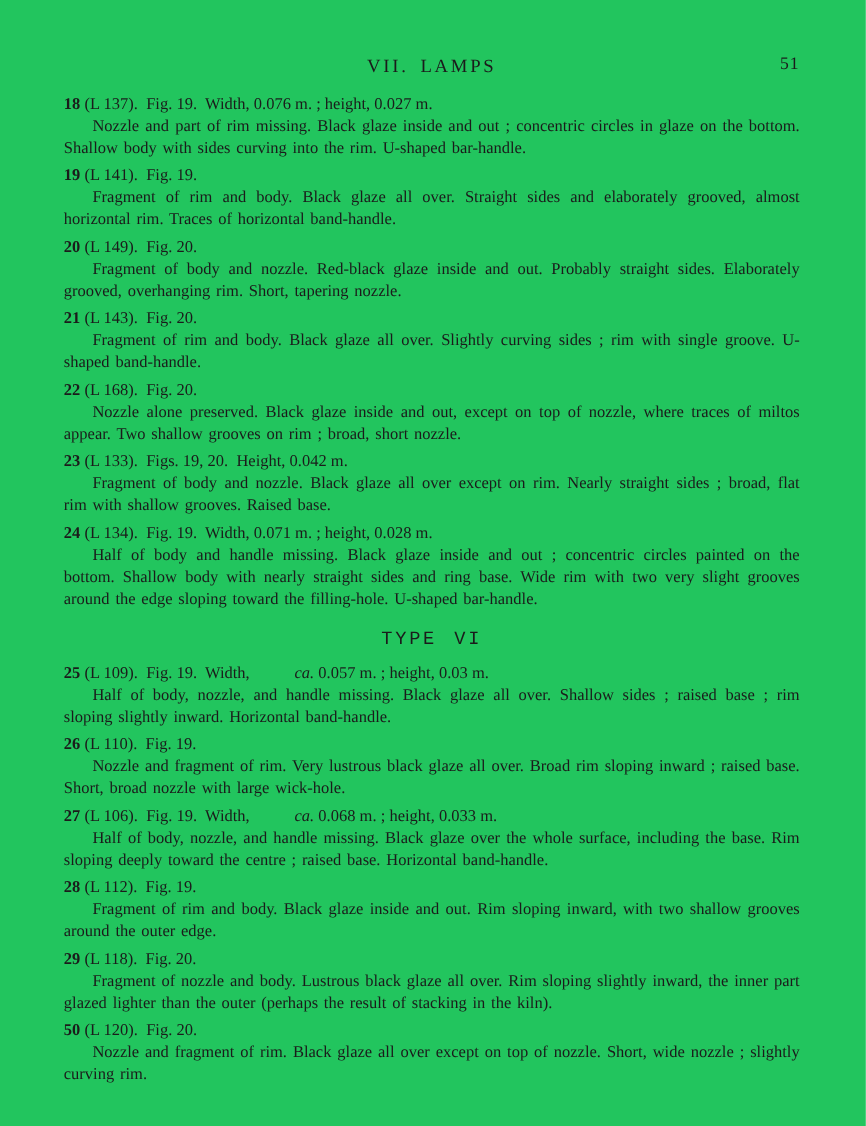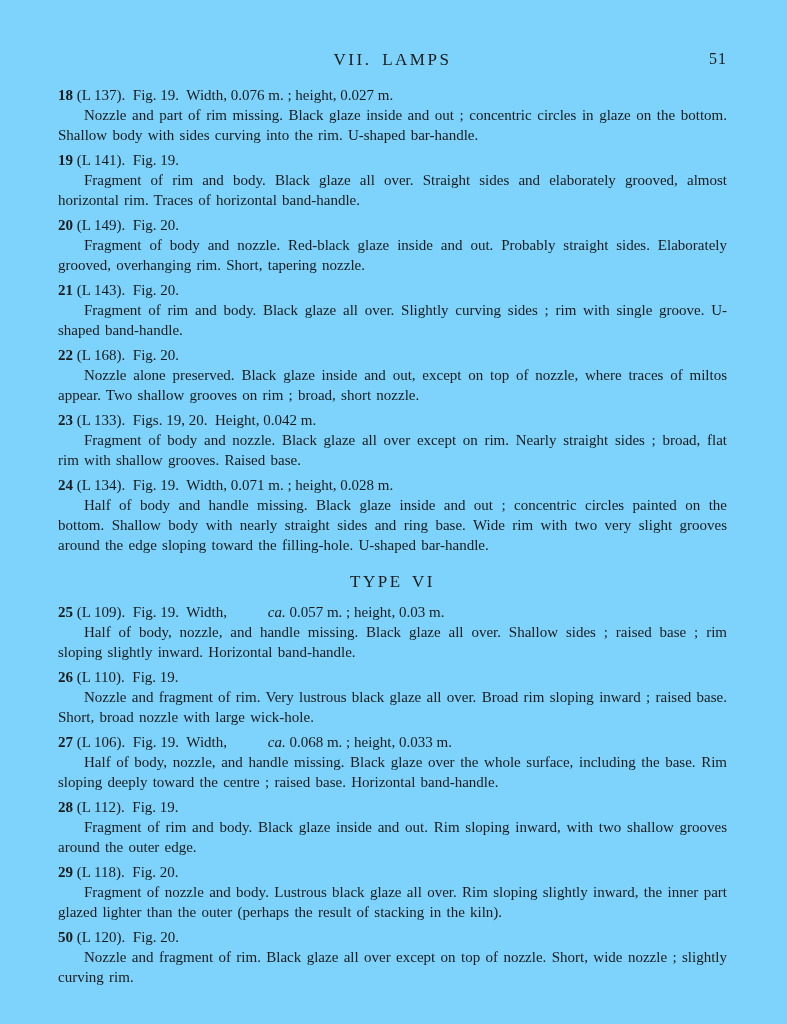--- a/index.html
+++ b/index.html
@@ -5,21 +5,21 @@
   html, body { margin: 0; padding: 0; }
   body {
     background: #ffffff;
     font-family: "Liberation Serif", "DejaVu Serif", serif;
   }
   .page {
     position: relative;
     width: 787px;
     height: 1024px;
     box-sizing: border-box;
-    background: #7dd3fc;
+    background: #22c55e;
     color: #1b1b1b;
     padding: 50px 60px 0 58px;
     overflow: hidden;
   }
   .pagehead {
     position: relative;
     height: 22px;
     margin-bottom: 13px;
   }
   .running-title {
@@ -54,20 +54,21 @@
     word-spacing: 1.5px;
   }
   .type-heading {
     text-align: center;
     font-size: 17px;
     letter-spacing: 2.5px;
     word-spacing: 3px;
     margin-top: 16px;
     margin-bottom: 10px;
     line-height: 21px;
+    font-family: Liberation Mono, monospace;
   }
 </style>
 </head>
 <body>
 
 <div class="page">
   <div class="pagehead">
     <span class="running-title">VII.  LAMPS</span>
     <span class="page-number">51</span>
   </div>

